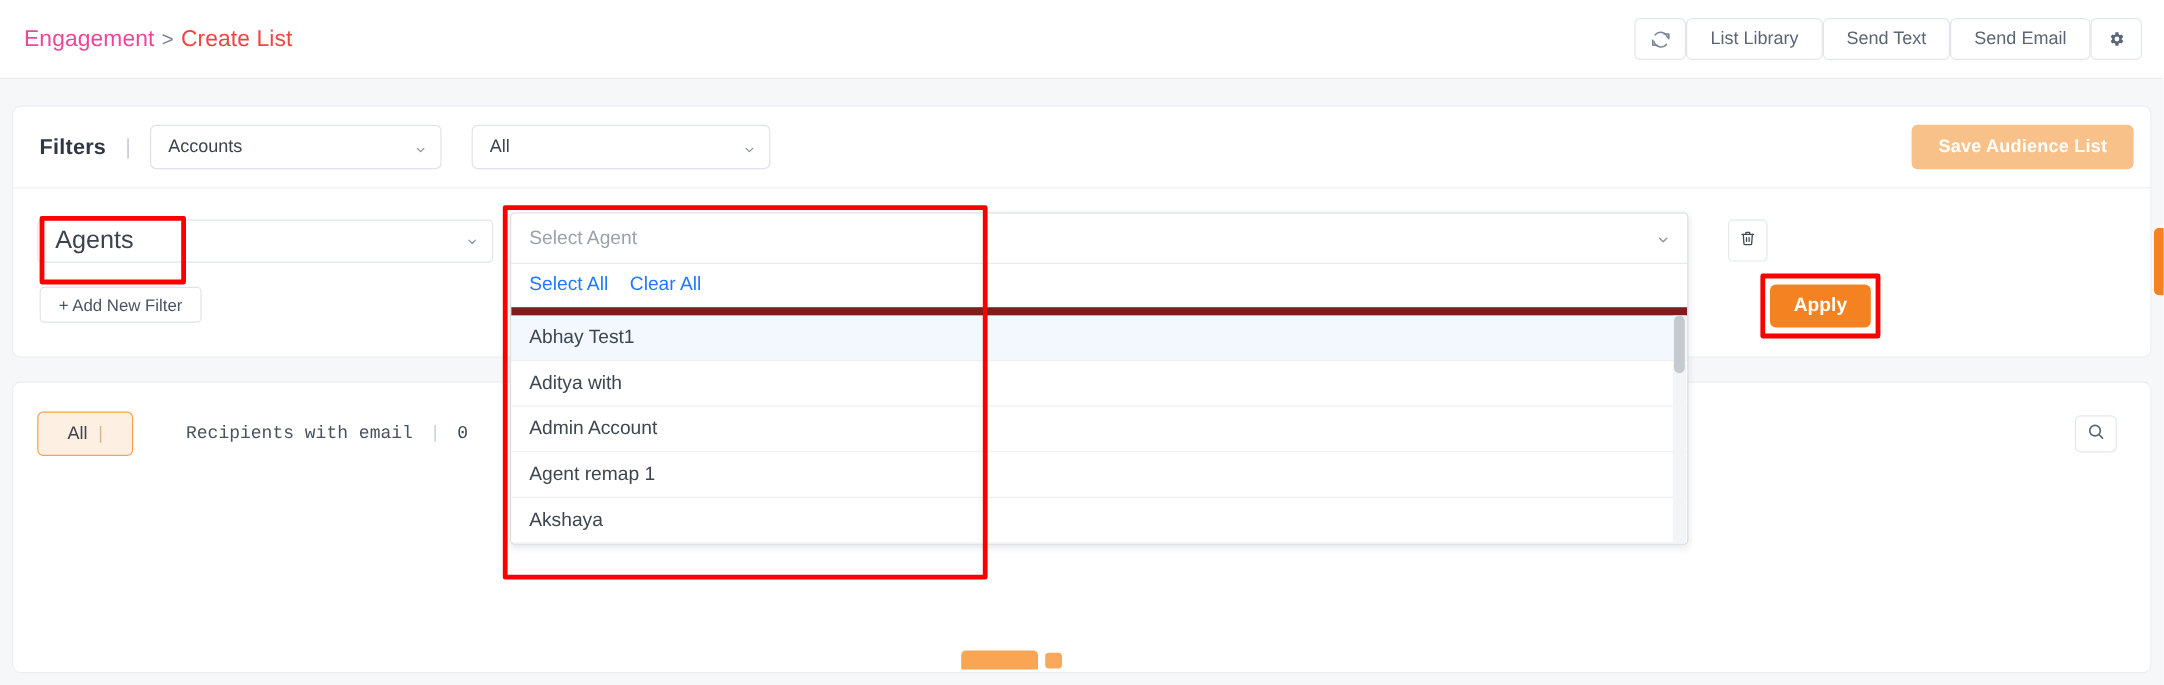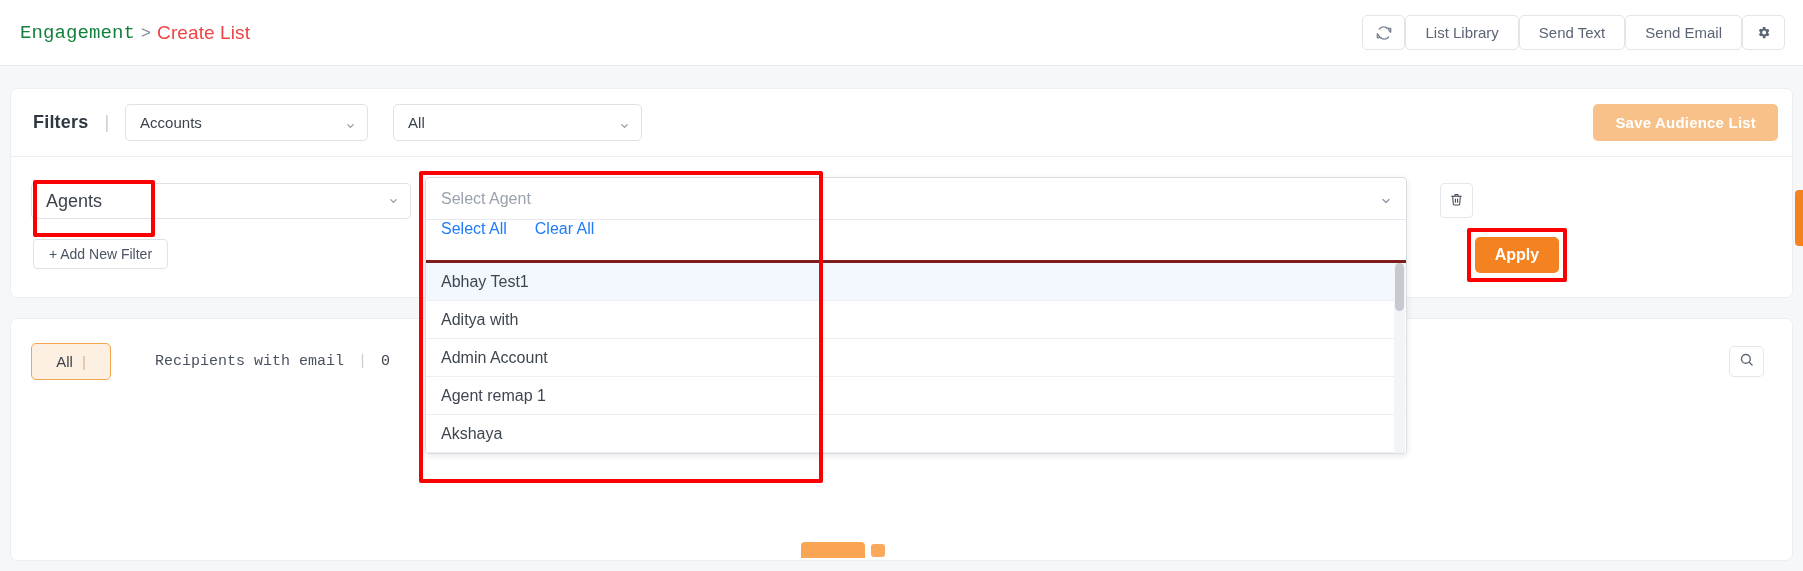--- a/index.html
+++ b/index.html
@@ -13,21 +13,21 @@
   #app { position: relative; width: 1803px; height: 571px; background: #ffffff; }
 
   
   .topbar {
     position: absolute; left: 0; top: 0; width: 1803px; height: 66px;
     background: #ffffff; border-bottom: 1px solid #e8eaee;
     display: flex; align-items: center; justify-content: space-between;
     padding: 0 18px 0 20px;
   }
   .breadcrumb { display: flex; align-items: center; font-size: 19px; letter-spacing: .1px; }
-  .bc-root { color: #15803d; font-family: Liberation Mono, monospace; }
+  .bc-root { color: #ec4899; }
   .bc-sep { color: #7b8594; margin: 0 6px; font-size: 17px; }
   .bc-leaf { color: #ef4444; }
 
   .topactions { display: flex; align-items: center; }
   .tbtn {
     height: 35px; border: 1px solid #e2e5ea; border-radius: 5px;
     background: #ffffff; color: #5b6575; font-size: 15px;
     display: flex; align-items: center; justify-content: center;
     padding: 0 19px; cursor: pointer; white-space: nowrap;
   }
@@ -65,21 +65,21 @@
     display: flex; align-items: center; justify-content: center; cursor: default;
     letter-spacing: .2px;
   }
 
   .filters-body { position: absolute; left: 0; top: 67px; width: 100%; bottom: 0; border-top: 1px solid #eceef1; }
 
   .agents-select {
     position: absolute; left: 31px; top: 183px; width: 380px; height: 36px;
     border: 1px solid #dfe3e8; border-radius: 4px; background: #fff;
     display: flex; align-items: center; padding: 0 44px 0 14px;
-    font-size: 18px; color: #3c434d; cursor: pointer; z-index: 4;
+    font-size: 21px; color: #3c434d; cursor: pointer; z-index: 4;
   }
   .redbox {
     position: absolute; border: 4px solid #fb0000; border-radius: 2px;
     pointer-events: none; z-index: 30;
   }
   .rb-agents { left: 33px; top: 180px; width: 122px; height: 57px; }
   .rb-dropdown { left: 419px; top: 171px; width: 404px; height: 312px; }
   .rb-apply { left: 1467px; top: 228px; width: 100px; height: 54px; }
 
   .addfilter {
@@ -112,22 +112,22 @@
     box-shadow: 0 2px 6px rgba(20,30,50,.10);
     overflow: hidden;
   }
   .agent-dd-input {
     position: relative; height: 42px; display: flex; align-items: center;
     padding: 0 30px 0 15px; font-size: 16px; color: #9aa2ad;
     border-bottom: 1px solid #e6e9ed; cursor: text;
   }
   .agent-dd-input .chev { position: absolute; right: 14px; top: 50%; transform: translateY(-50%); width: 12px; height: 12px; color: #8b95a3; }
   .agent-dd-actions {
-    height: 43px; display: flex; align-items: flex-start; gap: 28px;
-    padding-left: 15px; border-bottom: 3px solid #7f1d1d;
+    height: 43px; display: flex; align-items: center; gap: 18px;
+    padding-left: 15px; border-bottom: 7px solid #7f1d1d;
   }
   .ddlink { color: #1f7bfb; font-size: 16px; cursor: pointer; }
   .agent-list { position: relative; max-height: 230px; }
   .agent-item {
     height: 38px; display: flex; align-items: center; padding-left: 15px;
     font-size: 16px; color: #3e4650; border-bottom: 1px solid #eceef1; cursor: pointer;
     background: #ffffff;
   }
   .agent-item.highlight { background: #f2f8fe; }
   .dd-scrollbar {

